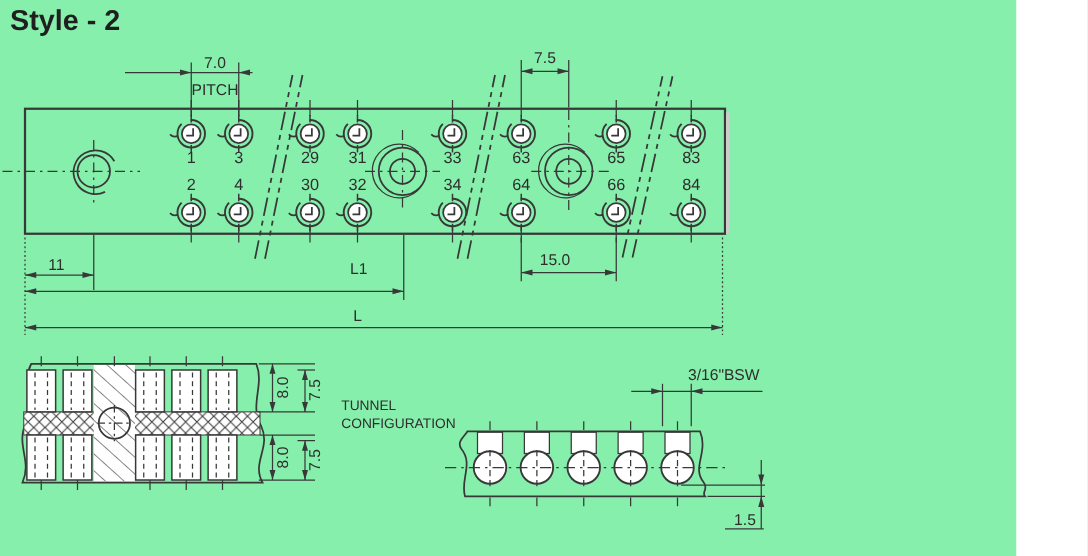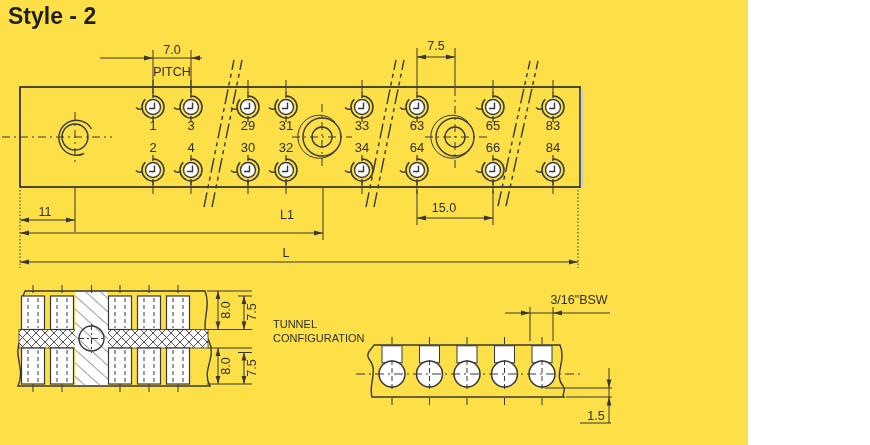--- a/index.html
+++ b/index.html
@@ -1,16 +1,16 @@
 <!DOCTYPE html>
 <html><head>
 <meta charset="utf-8">
 <style>
   html,body{margin:0;padding:0;background:#ffffff;}
-  .page{position:relative;width:748px;height:445px;background:#fde047;overflow:hidden;
+  .page{position:relative;width:813px;height:445px;background:#86efac;overflow:hidden;
         font-family:"Liberation Sans", sans-serif;}
   svg text{font-family:"Liberation Sans", sans-serif;fill:#2e2e2e;}
   .title-text{font-size:23px;font-weight:bold;fill:#1f1f1f;}
   .dim{font-size:12.5px;}
   .num{font-size:13px;}
   .small{font-size:11px;}
   .ln{stroke:#383838;fill:none;}
   .thin{stroke-width:1;}
   .mid{stroke-width:1.4;}
   .thick{stroke-width:1.8;}

